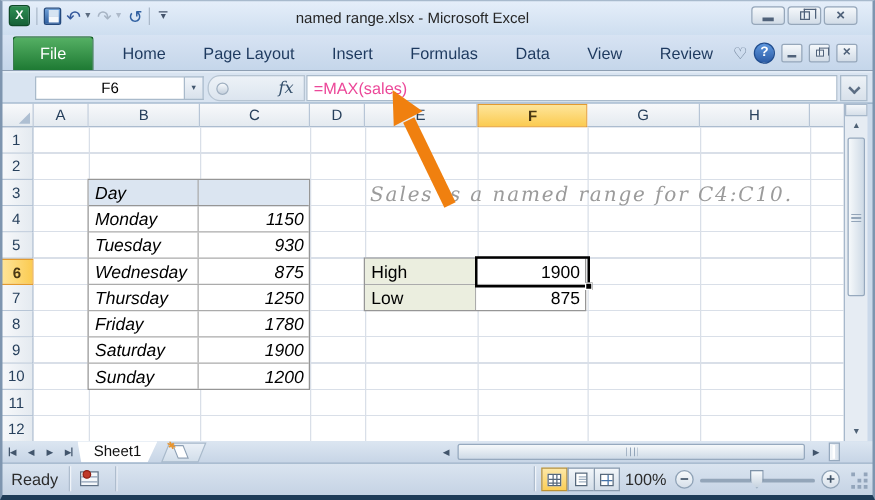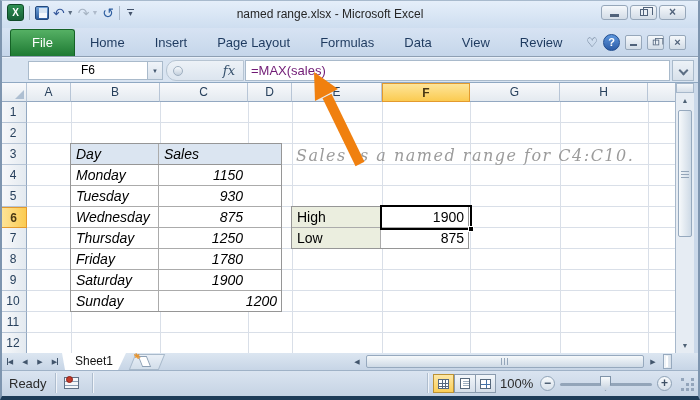--- a/index.html
+++ b/index.html
@@ -33,21 +33,21 @@
   .restore-glyph { width:8px; height:7px; border:1px solid #50627A; position:relative; background:#E9EFF5; }
   .restore-glyph::before { content:''; position:absolute; left:2px; top:-3px; width:8px; height:7px; border:1px solid #50627A; border-bottom:none; }
   .close-glyph { font-size:12px; font-weight:bold; color:#50627A; margin-top:-1px; }
 
   
   .ribbon { position:absolute; left:0; top:28px; width:700px; height:29px;
     background:linear-gradient(#D7E3F3,#C5D6EA); border-bottom:1px solid #8E9FB3; }
   .tabs { display:flex; align-items:flex-end; height:100%; padding-left:10px; }
   .tab { padding:5px 15px 6px; font-size:13px; color:#1E3A5F; }
   .tab.file { background:linear-gradient(#55B064,#1E7A33); color:#fff; border:1px solid #156226; border-bottom:none;
-    border-radius:3px 3px 0 0; padding:5px 21px 6px; }
+    border-radius:3px 3px 0 0; padding:5px 21px 6px; margin-right:8px; }
   .ribbon-right { position:absolute; right:14px; top:6px; display:flex; align-items:center; gap:5px; }
   .heart { font-size:13px; color:#5A6E86; }
   .help-btn { width:17px; height:17px; border-radius:50%; background:linear-gradient(#5E97DE,#2C5CA6); border:1px solid #1F4C8E;
     color:#fff; font-size:11px; font-weight:bold; text-align:center; line-height:15px; }
   .wb-btn { width:17px; height:15px; background:linear-gradient(#F5F8FB,#D2DCE7); border:1px solid #96A7BA; border-radius:2px;
     display:flex; align-items:center; justify-content:center; }
   .wb-btn .min-glyph { width:7px; height:2px; margin-top:5px; }
   .wb-btn .restore-glyph { transform:scale(0.8); }
   .wb-btn .close-glyph { font-size:11px; }
 
@@ -57,21 +57,21 @@
   .name-box { position:absolute; left:28px; top:3px; width:120px; height:19px; background:#fff; border:1px solid #A9BACB;
     font-size:12px; color:#000; text-align:center; line-height:17px; }
   .name-drop { position:absolute; left:148px; top:3px; width:15px; height:19px; background:linear-gradient(#F0F4F9,#D9E2EC);
     border:1px solid #A9BACB; border-left:none; font-size:6px; color:#42566E; text-align:center; line-height:19px; }
   .fx-pill { position:absolute; left:166px; top:2px; width:78px; height:21px; background:linear-gradient(#EDF2F7,#DCE5EF);
     border:1px solid #B6C4D2; border-radius:10px 0 0 10px; }
   .fx-circle { position:absolute; left:6px; top:5px; width:10px; height:10px; border-radius:50%;
     background:linear-gradient(#F6F9FC,#C4D0DD); border:1px solid #9FAFC0; }
   .fx-label { position:absolute; right:8px; top:2px; font-family:"DejaVu Serif", serif; font-style:italic; font-size:13px; color:#35506C; }
   .formula-field { position:absolute; left:245px; top:2px; width:425px; height:21px; background:#fff; border:1px solid #A9BACB;
-    font-size:13px; color:#701a75; line-height:19px; padding-left:5px; }
+    font-size:13px; color:#ec4899; line-height:19px; padding-left:5px; }
   .fbar-expand { position:absolute; left:672px; top:2px; width:22px; height:21px; background:linear-gradient(#EDF2F7,#D8E1EB);
     border:1px solid #A9BACB; }
   .chev-down { position:absolute; left:7px; top:6px; width:7px; height:7px; border-right:2px solid #5C6E84; border-bottom:2px solid #5C6E84; transform:rotate(45deg); }
 
   
   .grid { position:absolute; left:0; top:83px; width:675px; height:270px; background:#fff; overflow:hidden; }
   .colhdrs { position:absolute; left:0; top:0; height:19px; display:flex; }
   .chd { height:19px; background:linear-gradient(#F8F9FB,#E4EAF0); border-right:1px solid #B7C5D6; border-bottom:1px solid #93A8C1;
     font-size:12px; color:#27405C; text-align:center; line-height:18px; }
   .chd.sel { background:linear-gradient(#FEE59A,#FBCB51); border:1px solid #E39A2E; color:#4A3813; font-weight:bold; }
@@ -89,21 +89,21 @@
       linear-gradient(#D9DFE8,#D9DFE8), linear-gradient(#D9DFE8,#D9DFE8), linear-gradient(#D9DFE8,#D9DFE8),
       linear-gradient(#D9DFE8,#D9DFE8), linear-gradient(#D9DFE8,#D9DFE8),
       repeating-linear-gradient(to bottom, transparent 0 20px, #D9DFE8 20px 21px);
     background-repeat:no-repeat,no-repeat,no-repeat,no-repeat,no-repeat,no-repeat,no-repeat,no-repeat,repeat;
     background-position:44px 0,133px 0,221px 0,265px 0,355px 0,443px 0,533px 0,621px 0,0 0;
     background-size:1px 100%,1px 100%,1px 100%,1px 100%,1px 100%,1px 100%,1px 100%,1px 100%,auto; }
 
   
   .daytable { position:absolute; left:43px; top:41px; border:1px solid #969696; background:#fff; z-index:2;font-style:italic; }
   .trow { display:flex; border-bottom:1px solid #ABABAB; }
-  .trow:last-child { border-bottom:none;gap:34px; }
+  .trow:last-child { border-bottom:none; }
   .trow .c1 { width:88px; border-right:1px solid #ABABAB; height:20px; font-size:14px; line-height:20px; padding-left:5px; color:#000; }
   .trow .c2 { width:88px; height:20px; font-size:14px; line-height:20px; text-align:right; padding-right:4px; color:#000; }
   .trow.thead { background:#DBE5F1; border-bottom:1px solid #969696; }
 
   
   .hltable { position:absolute; left:264px; top:104px; border:1px solid #969696; z-index:2; }
   .hlrow { display:flex; border-bottom:1px solid #ABABAB; }
   .hlrow:last-child { border-bottom:none; }
   .hlrow .lab { width:89px; height:20px; background:#EBEEDF; border-right:1px solid #ABABAB; font-size:14px; line-height:20px; padding-left:5px; color:#000; }
   .hlrow .val { width:87px; height:20px; background:#fff; font-size:14px; line-height:20px; text-align:right; padding-right:4px; color:#000; }
@@ -217,22 +217,22 @@
       <div class="win-btn">
           <span class="close-glyph">×</span>
         </div>
     </div>
   </div>
 
   <div class="ribbon">
     <div class="tabs">
       <div class="tab file">File</div>
       <div class="tab">Home</div>
+      <div class="tab">Page Layout</div>
       <div class="tab">Insert</div>
-      <div class="tab">Page Layout</div>
       <div class="tab">Formulas</div>
       <div class="tab">Data</div>
       <div class="tab">View</div>
       <div class="tab">Review</div>
     </div>
     <div class="ribbon-right">
       <span class="heart">♡</span>
       <div class="help-btn">?</div>
       <div class="wb-btn">
           <div class="min-glyph"></div>
@@ -284,21 +284,20 @@
       <div class="rhd">9</div>
       <div class="rhd">10</div>
       <div class="rhd">11</div>
       <div class="rhd">12</div>
     </div>
     <div class="cells">
 
       <div class="daytable">
         <div class="trow thead">
           <div class="c1">Day</div>
-          <div class="c2" style="text-align:left;padding-left:5px;">Sales</div>
         </div>
         <div class="trow">
           <div class="c1">Monday</div>
           <div class="c2">1150</div>
         </div>
         <div class="trow">
           <div class="c1">Tuesday</div>
           <div class="c2">930</div>
         </div>
         <div class="trow">

